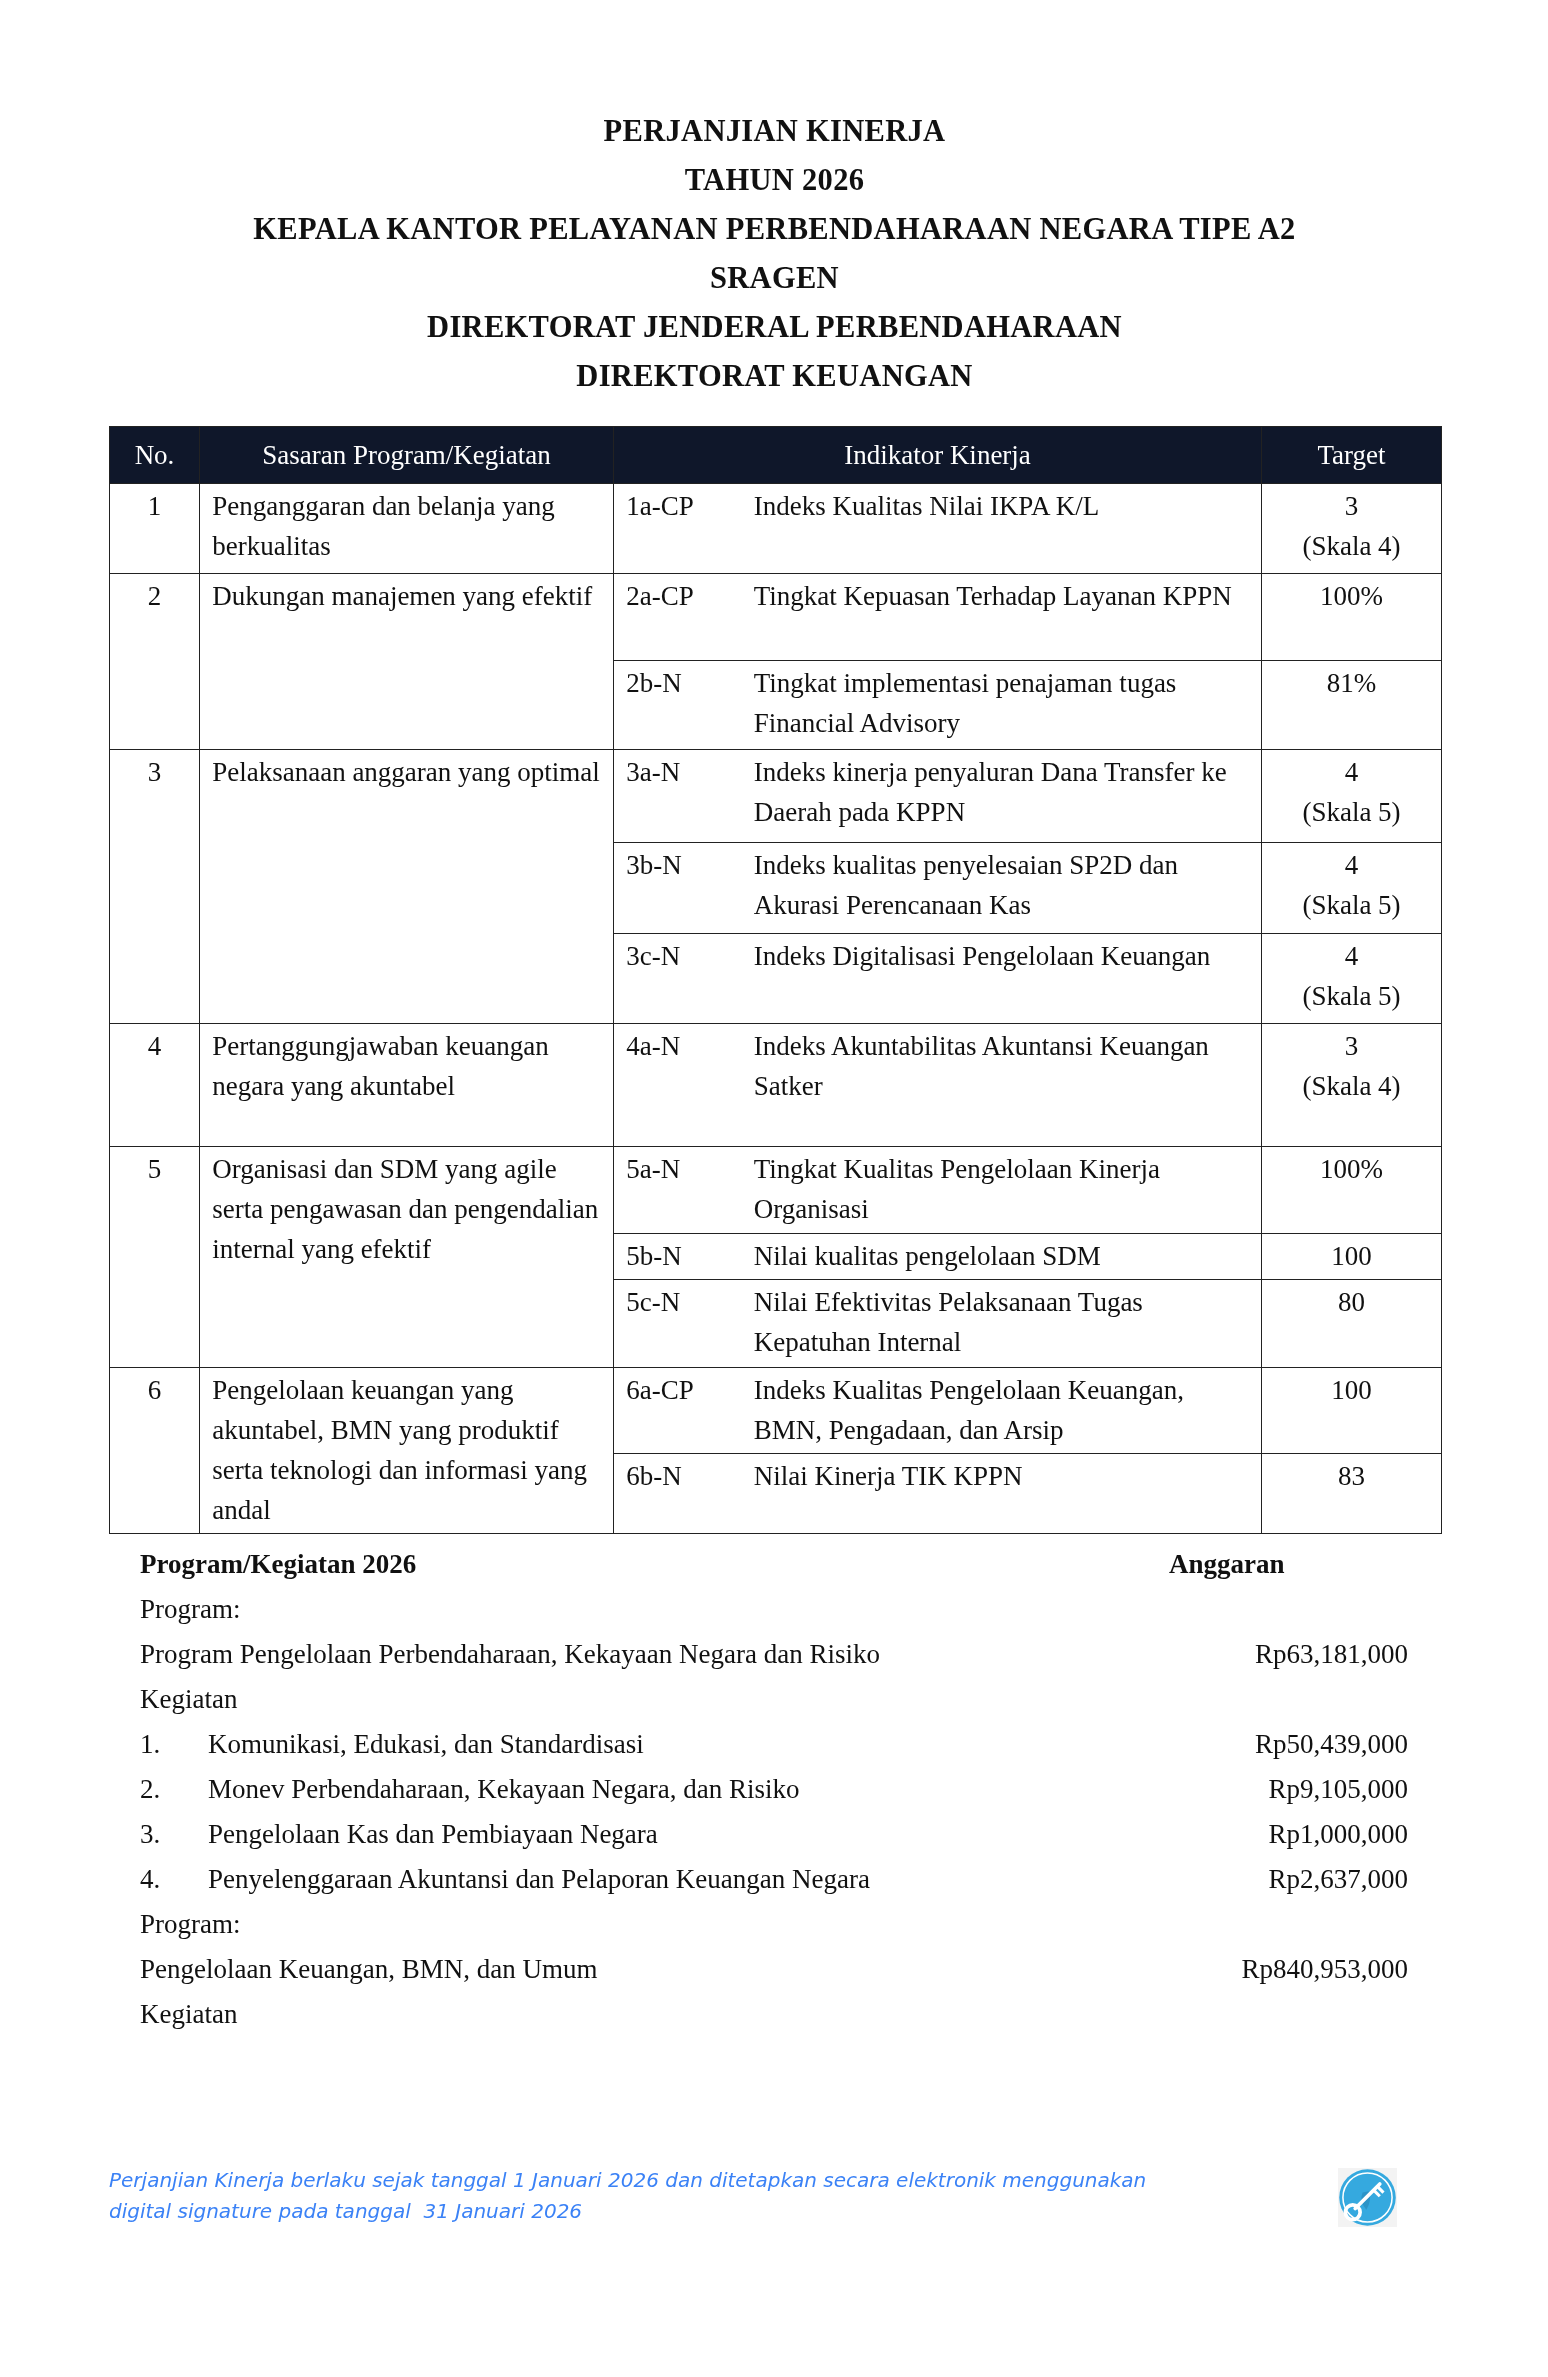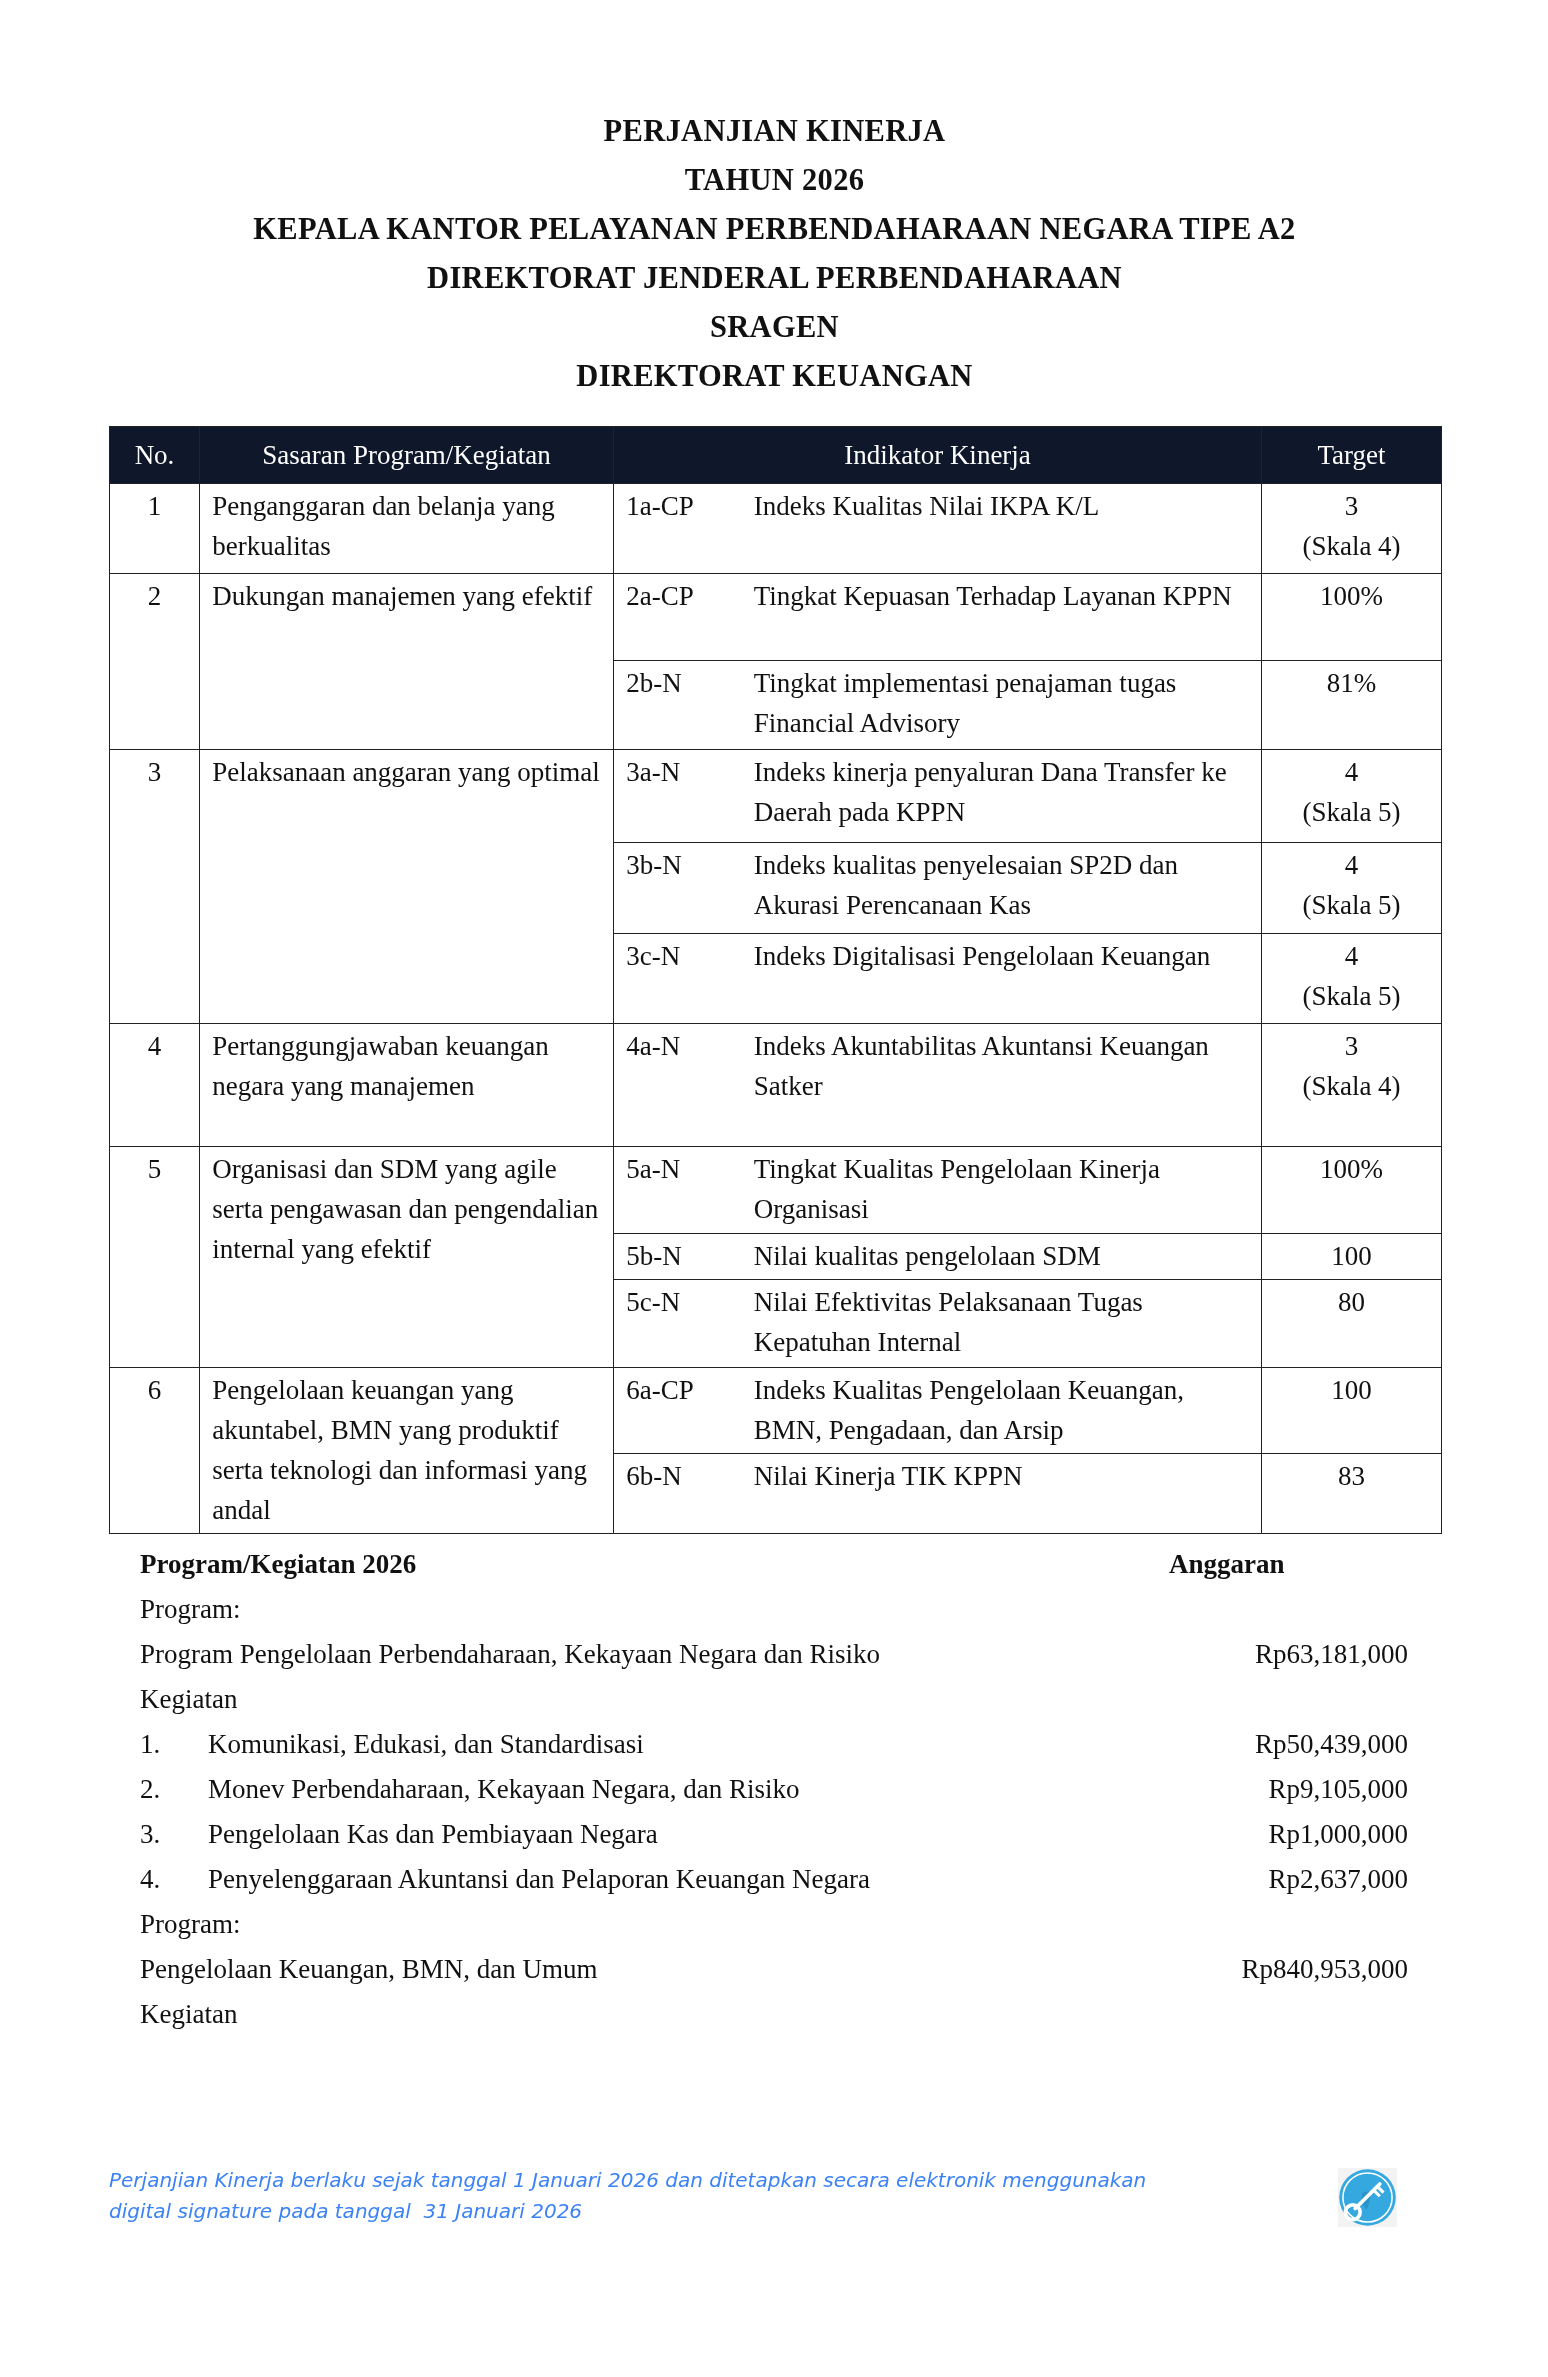--- a/index.html
+++ b/index.html
@@ -34,22 +34,22 @@
                  color: #3b82f6; font-size: 20px; line-height: 30.5px; }
   .seal { position: absolute; left: 1338px; top: 2168px; width: 59px; height: 59px; }
 </style>
 </head>
 <body>
 
 <div class="title-block">
   <div class="title-line">PERJANJIAN KINERJA</div>
   <div class="title-line">TAHUN 2026</div>
   <div class="title-line">KEPALA KANTOR PELAYANAN PERBENDAHARAAN NEGARA TIPE A2</div>
+  <div class="title-line">SRAGEN</div>
   <div class="title-line">DIREKTORAT JENDERAL PERBENDAHARAAN</div>
-  <div class="title-line">SRAGEN</div>
   <div class="title-line">DIREKTORAT KEUANGAN</div>
 </div>
 
 <table class="pk">
   <colgroup>
     <col style="width:90px">
     <col style="width:414px">
     <col style="width:128px">
     <col style="width:520px">
     <col style="width:180px">
@@ -114,21 +114,21 @@
       <td class="code">3c-N</td>
       <td class="ind">Indeks Digitalisasi Pengelolaan Keuangan</td>
       <td class="tgt">
         <span>4</span>
         <span>(Skala 5)</span>
       </td>
     </tr>
 
     <tr style="height:123px">
       <td class="no">4</td>
-      <td>Pertanggungjawaban keuangan negara yang manajemen</td>
+      <td>Pertanggungjawaban keuangan negara yang akuntabel</td>
       <td class="code">4a-N</td>
       <td class="ind">Indeks Akuntabilitas Akuntansi Keuangan Satker</td>
       <td class="tgt">
         <span>3</span>
         <span>(Skala 4)</span>
       </td>
     </tr>
 
     <tr style="height:87px">
       <td class="no" rowspan="3">5</td>

